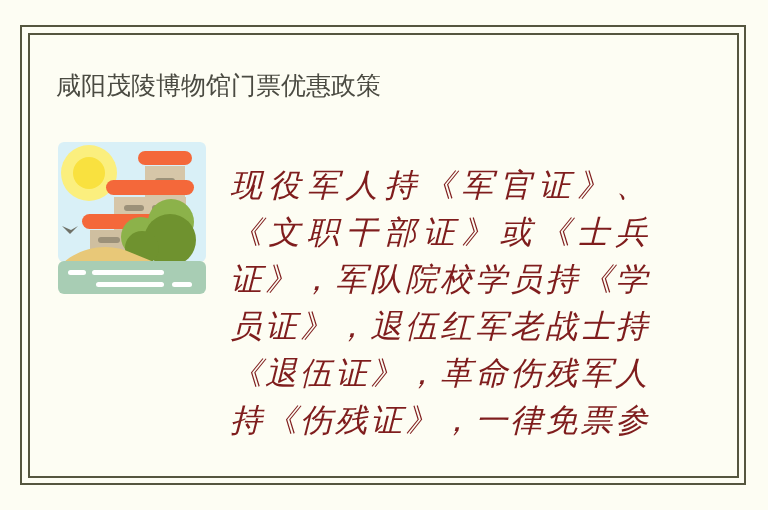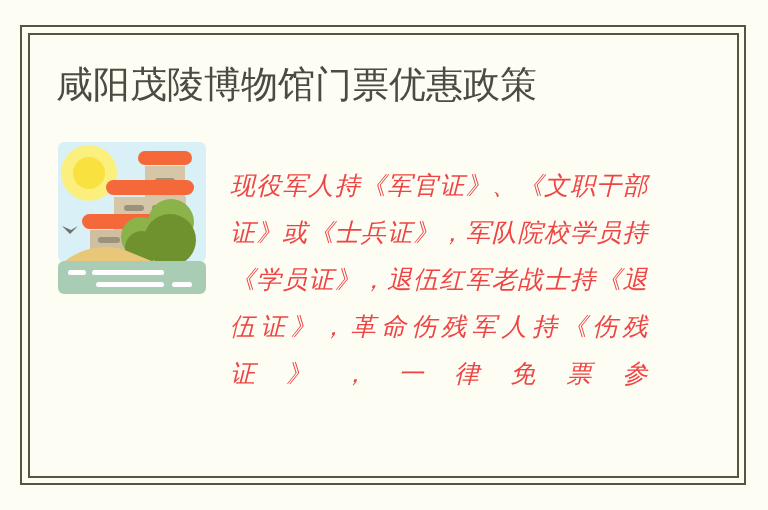--- a/index.html
+++ b/index.html
@@ -39,21 +39,21 @@
     height: 445px;
     border: 2px solid #55563f;
     box-sizing: border-box;
   }
 
   
   .title {
     position: absolute;
     left: 56px;
     top: 62px;
-    font-size: 37px;
+    font-size: 25px;
     line-height: 46px;
     color: #4b4b42;
     letter-spacing: 0px;
     white-space: nowrap;
     font-family: "Liberation Sans", "DejaVu Sans", sans-serif;
   }
 
   
   .illo {
     position: absolute;
@@ -63,23 +63,23 @@
     height: 152px;
   }
   .illo svg { display: block; }
 
   
   .body-text {
     position: absolute;
     left: 230px;
     top: 162px;
     width: 418px;
-    font-size: 25px;
+    font-size: 32px;
     line-height: 47px;
-    color: #ef4444;
+    color: #7f1d1d;
     text-align: justify;
     text-align-last: justify;
     font-family: "DejaVu Serif", "Liberation Serif", serif;
     font-style: italic;
     letter-spacing: 0.5px;
   }
 
   
   .watermark {
     position: absolute;

